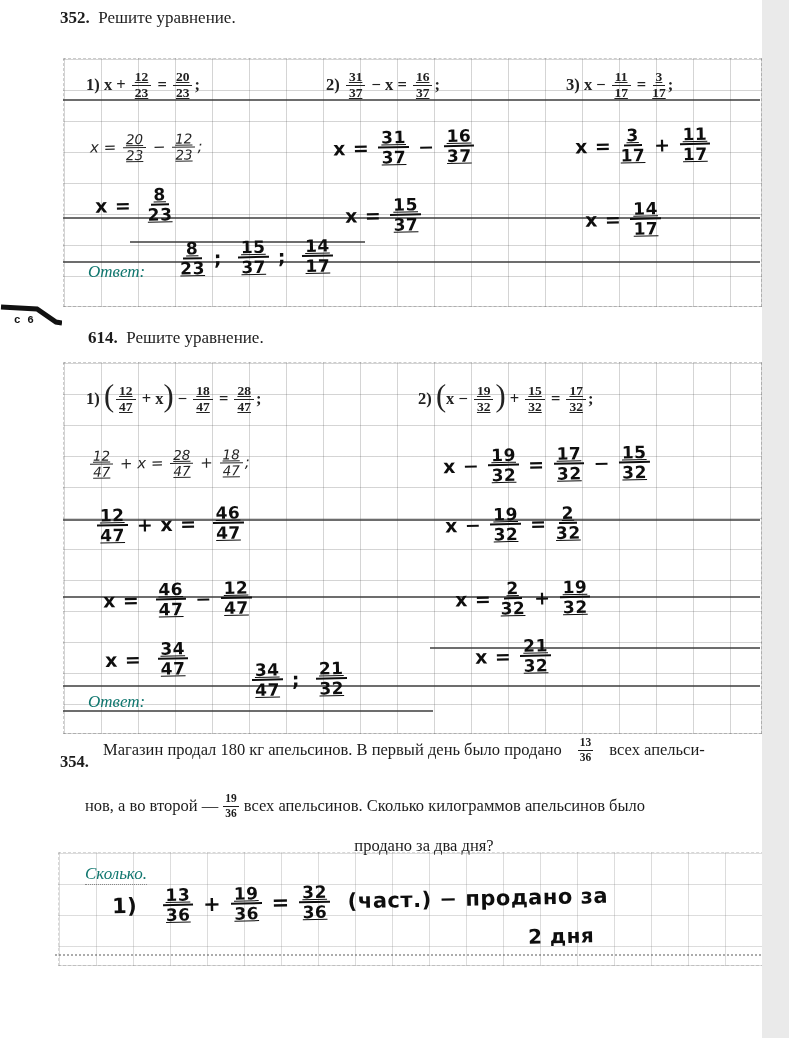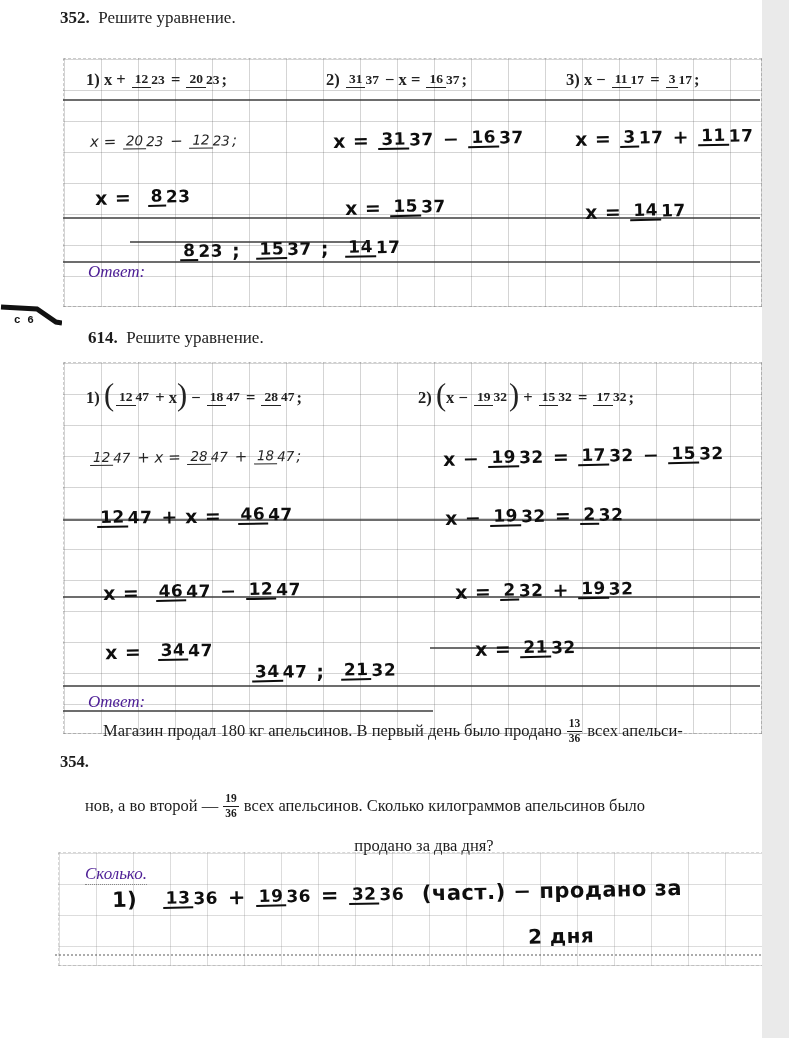--- a/index.html
+++ b/index.html
@@ -38,51 +38,51 @@
   
   .eq{position:absolute;display:flex;align-items:center;white-space:pre;}
   .print{font-family:"Liberation Serif",serif;font-weight:700;font-size:16.5px;color:#222;}
   .print .frac{font-size:13.5px;}
   .pen{font-family:"DejaVu Sans",sans-serif;font-style:italic;font-weight:500;font-size:15px;
        color:#262626;transform:rotate(-.6deg);}
   .pen .frac{font-size:13.5px;}
   .hand{font-family:"DejaVu Sans",sans-serif;font-weight:700;font-size:19px;color:#0e0e0e;
         transform:rotate(-1.2deg);letter-spacing:.5px;}
   .hand .frac{font-size:17px;}
-  .frac{display:inline-flex;flex-direction:row;align-items:center;line-height:1.08;
-        padding:0 2px;text-align:left;}
+  .frac{display:inline-flex;flex-direction:column;align-items:center;line-height:1.08;
+        padding:0 2px;text-align:left;text-decoration:underline;}
   .frac .fn{padding:0 3px;border-bottom:1.6px solid currentColor;}
   .hand .frac .fn{border-bottom-width:2.4px;}
   .paren{font-size:1.85em;font-weight:400;line-height:.9;transform:translateY(-2px);}
 
   #eq-352-1{left:86px;top:70px;}   #eq-352-2{left:326px;top:70px;}  #eq-352-3{left:566px;top:70px;}
   #eq-352-s1{left:90px;top:132px;} #eq-352-s2{left:95px;top:186px;}
   #eq-352-m1{left:333px;top:128px;}#eq-352-m2{left:345px;top:196px;}
   #eq-352-r1{left:575px;top:126px;}#eq-352-r2{left:585px;top:200px;}
   #eq-352-ans{left:178px;top:238px;}
   #eq-353-1{left:86px;top:384px;}  #eq-353-2{left:418px;top:384px;}
   #eq-353-l1{left:88px;top:448px;} #eq-353-l2{left:95px;top:505px;}
   #eq-353-l3{left:103px;top:580px;}#eq-353-l4{left:105px;top:640px;}
   #eq-353-r1{left:443px;top:445px;}#eq-353-r2{left:445px;top:505px;}
   #eq-353-r3{left:455px;top:579px;}#eq-353-r4{left:475px;top:637px;}
   #eq-353-ans{left:250px;top:660px;}
   #eq-354-s1{left:112px;top:882px;font-size:21px;}
   #eq-354-s2{left:528px;top:924px;font-size:20px;}
 
   
-  .label-it{position:absolute;font-style:italic;font-size:17px;color:#4c1d95;}
+  .label-it{position:absolute;font-style:italic;font-size:17px;color:#0f766e;}
   #lbl-otvet352{left:88px;top:262px;}
   #lbl-otvet353{left:88px;top:692px;}
   #lbl-reshenie{left:85px;top:864px;border-bottom:1px dotted rgba(80,80,80,.6);}
 
   
   #n354{position:absolute;left:60px;top:752px;font-weight:bold;font-size:16.5px;}
   .pline{position:absolute;left:85px;width:678px;height:40px;display:flex;align-items:center;
          white-space:pre;font-size:16.5px;}
-  #pl1{top:711px;padding-left:18px;}
+  #pl1{top:730px;padding-left:18px;gap:11px;}
   #pl2{top:786px;}
   #pl3{top:826px;justify-content:center;}
   .pfrac{display:inline-flex;flex-direction:column;align-items:center;font-size:11.5px;
          font-weight:700;line-height:1.15;margin:0 5px;}
   .pfrac .fn{border-bottom:1px solid #1c1c1c;padding:0 2px;}
 
   
   #margin-mark{position:absolute;left:0;top:300px;width:62px;height:34px;}
   #margin-mark svg{position:absolute;left:0;top:0;}
   #margin-mark .mm-text{position:absolute;left:14px;top:14px;font-family:Liberation Mono, monospace;

